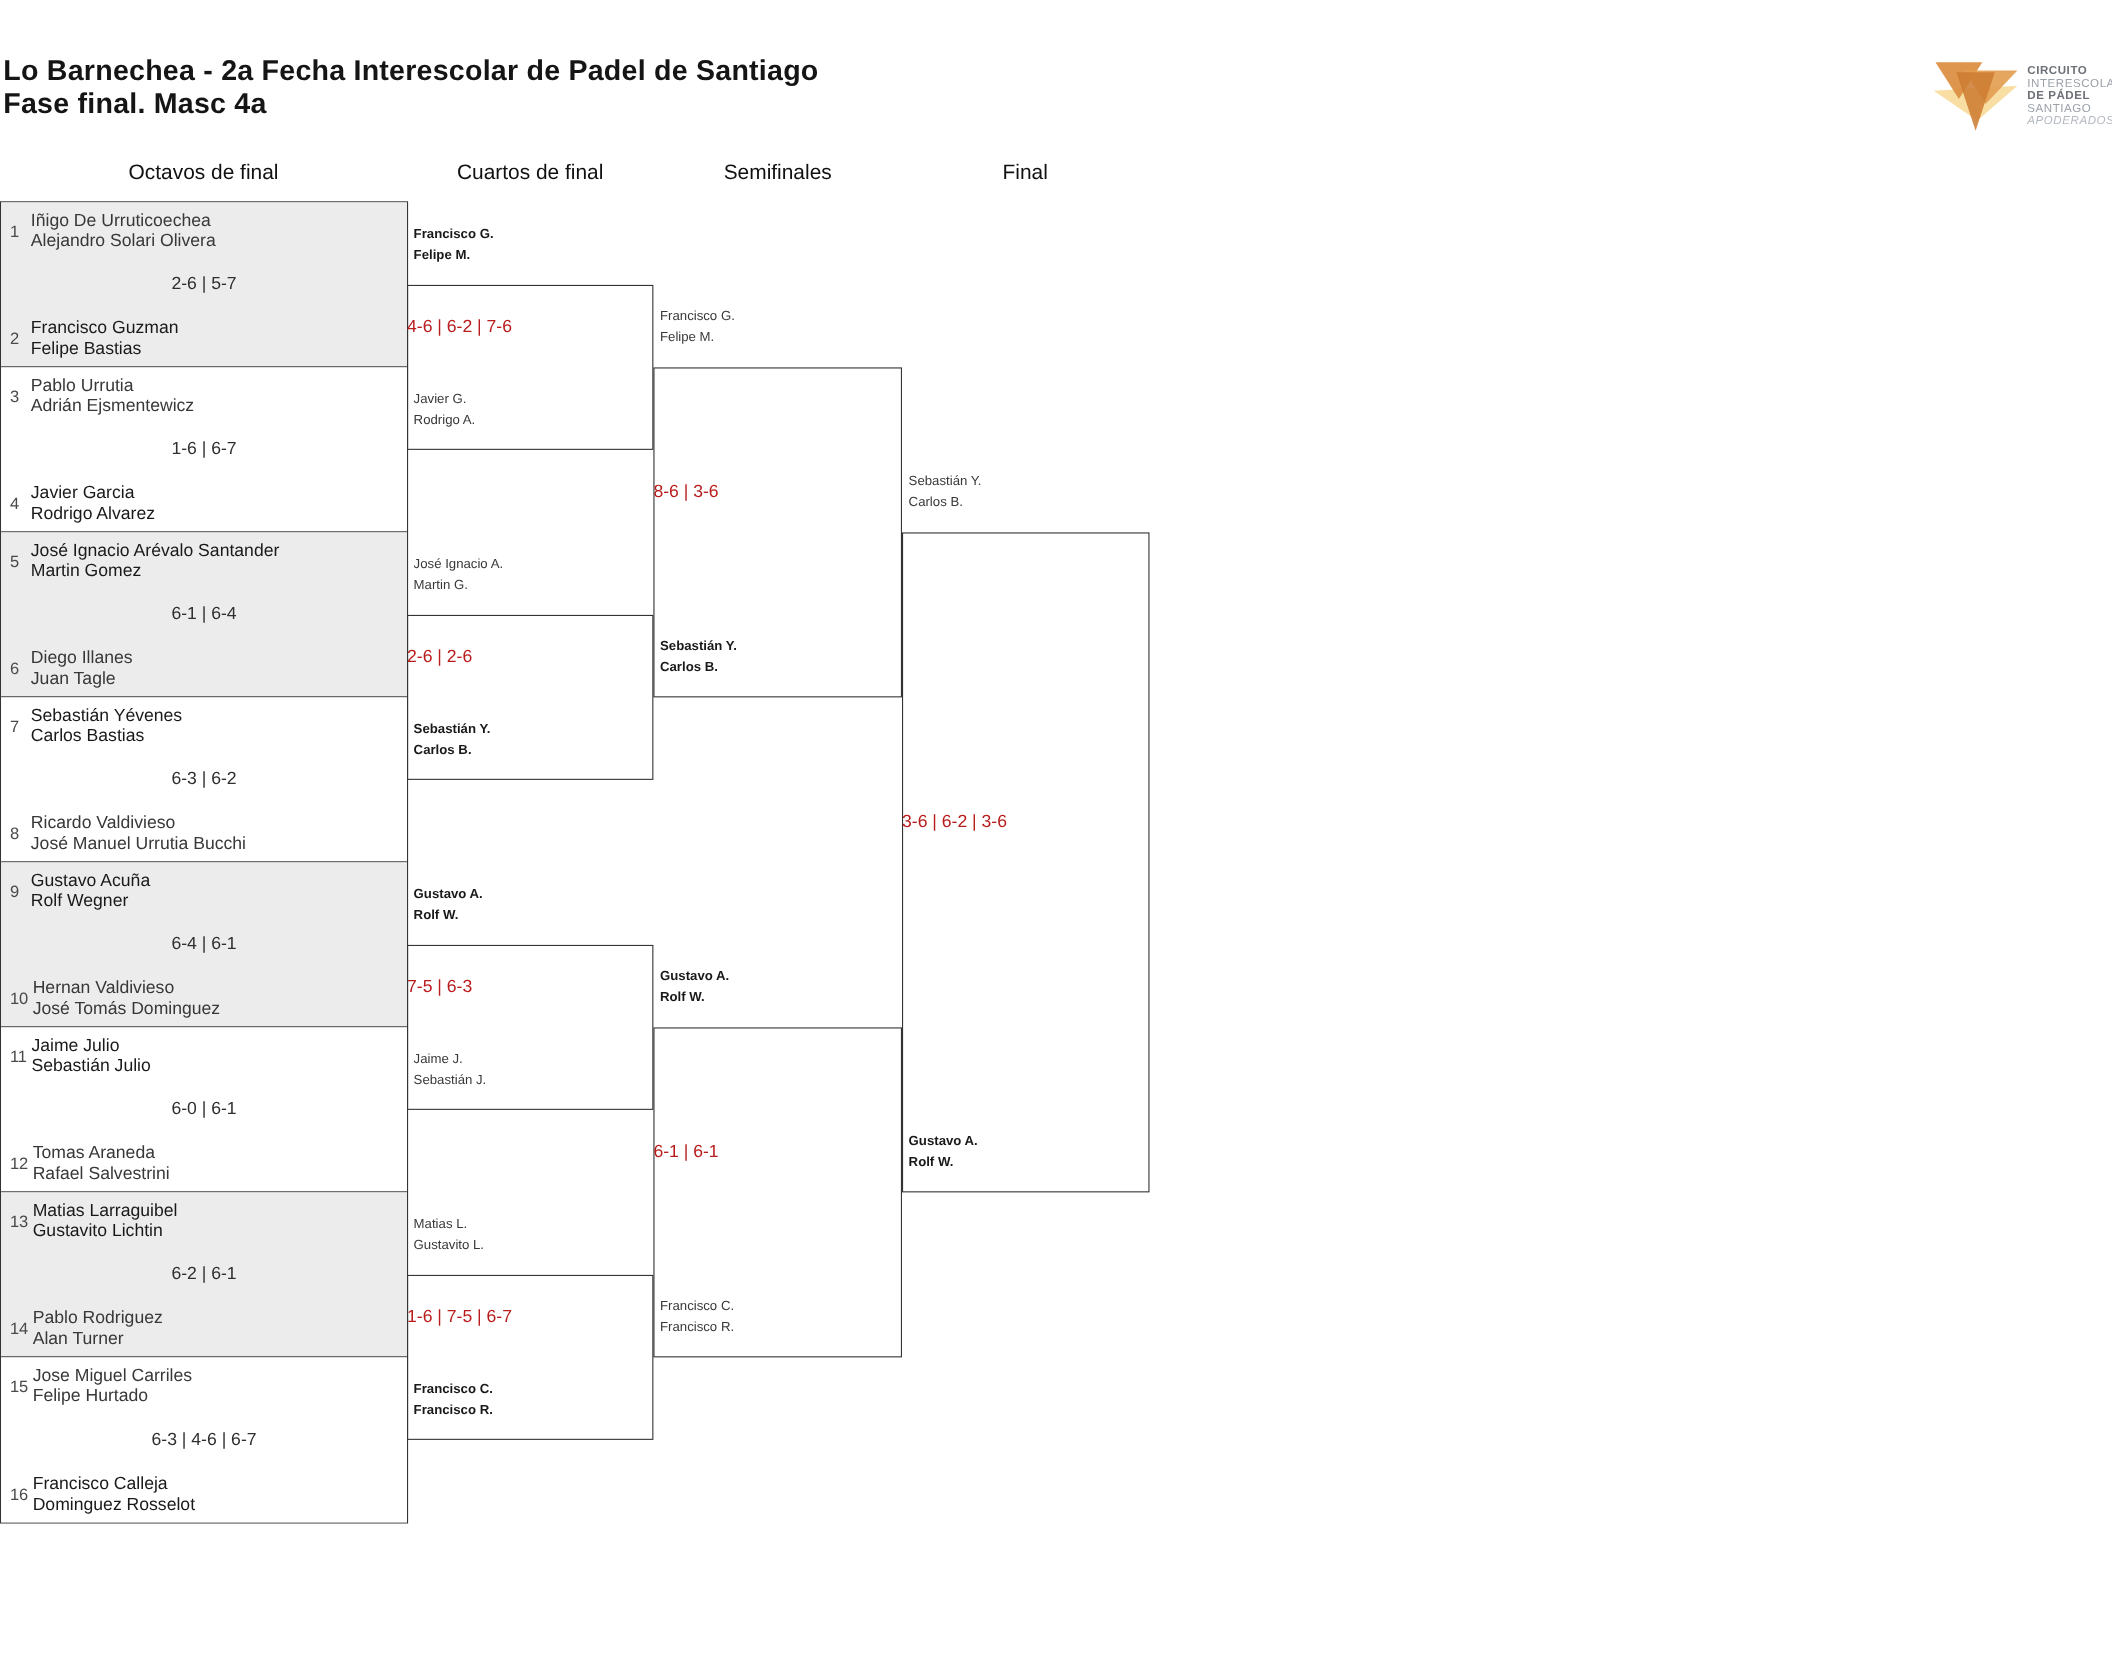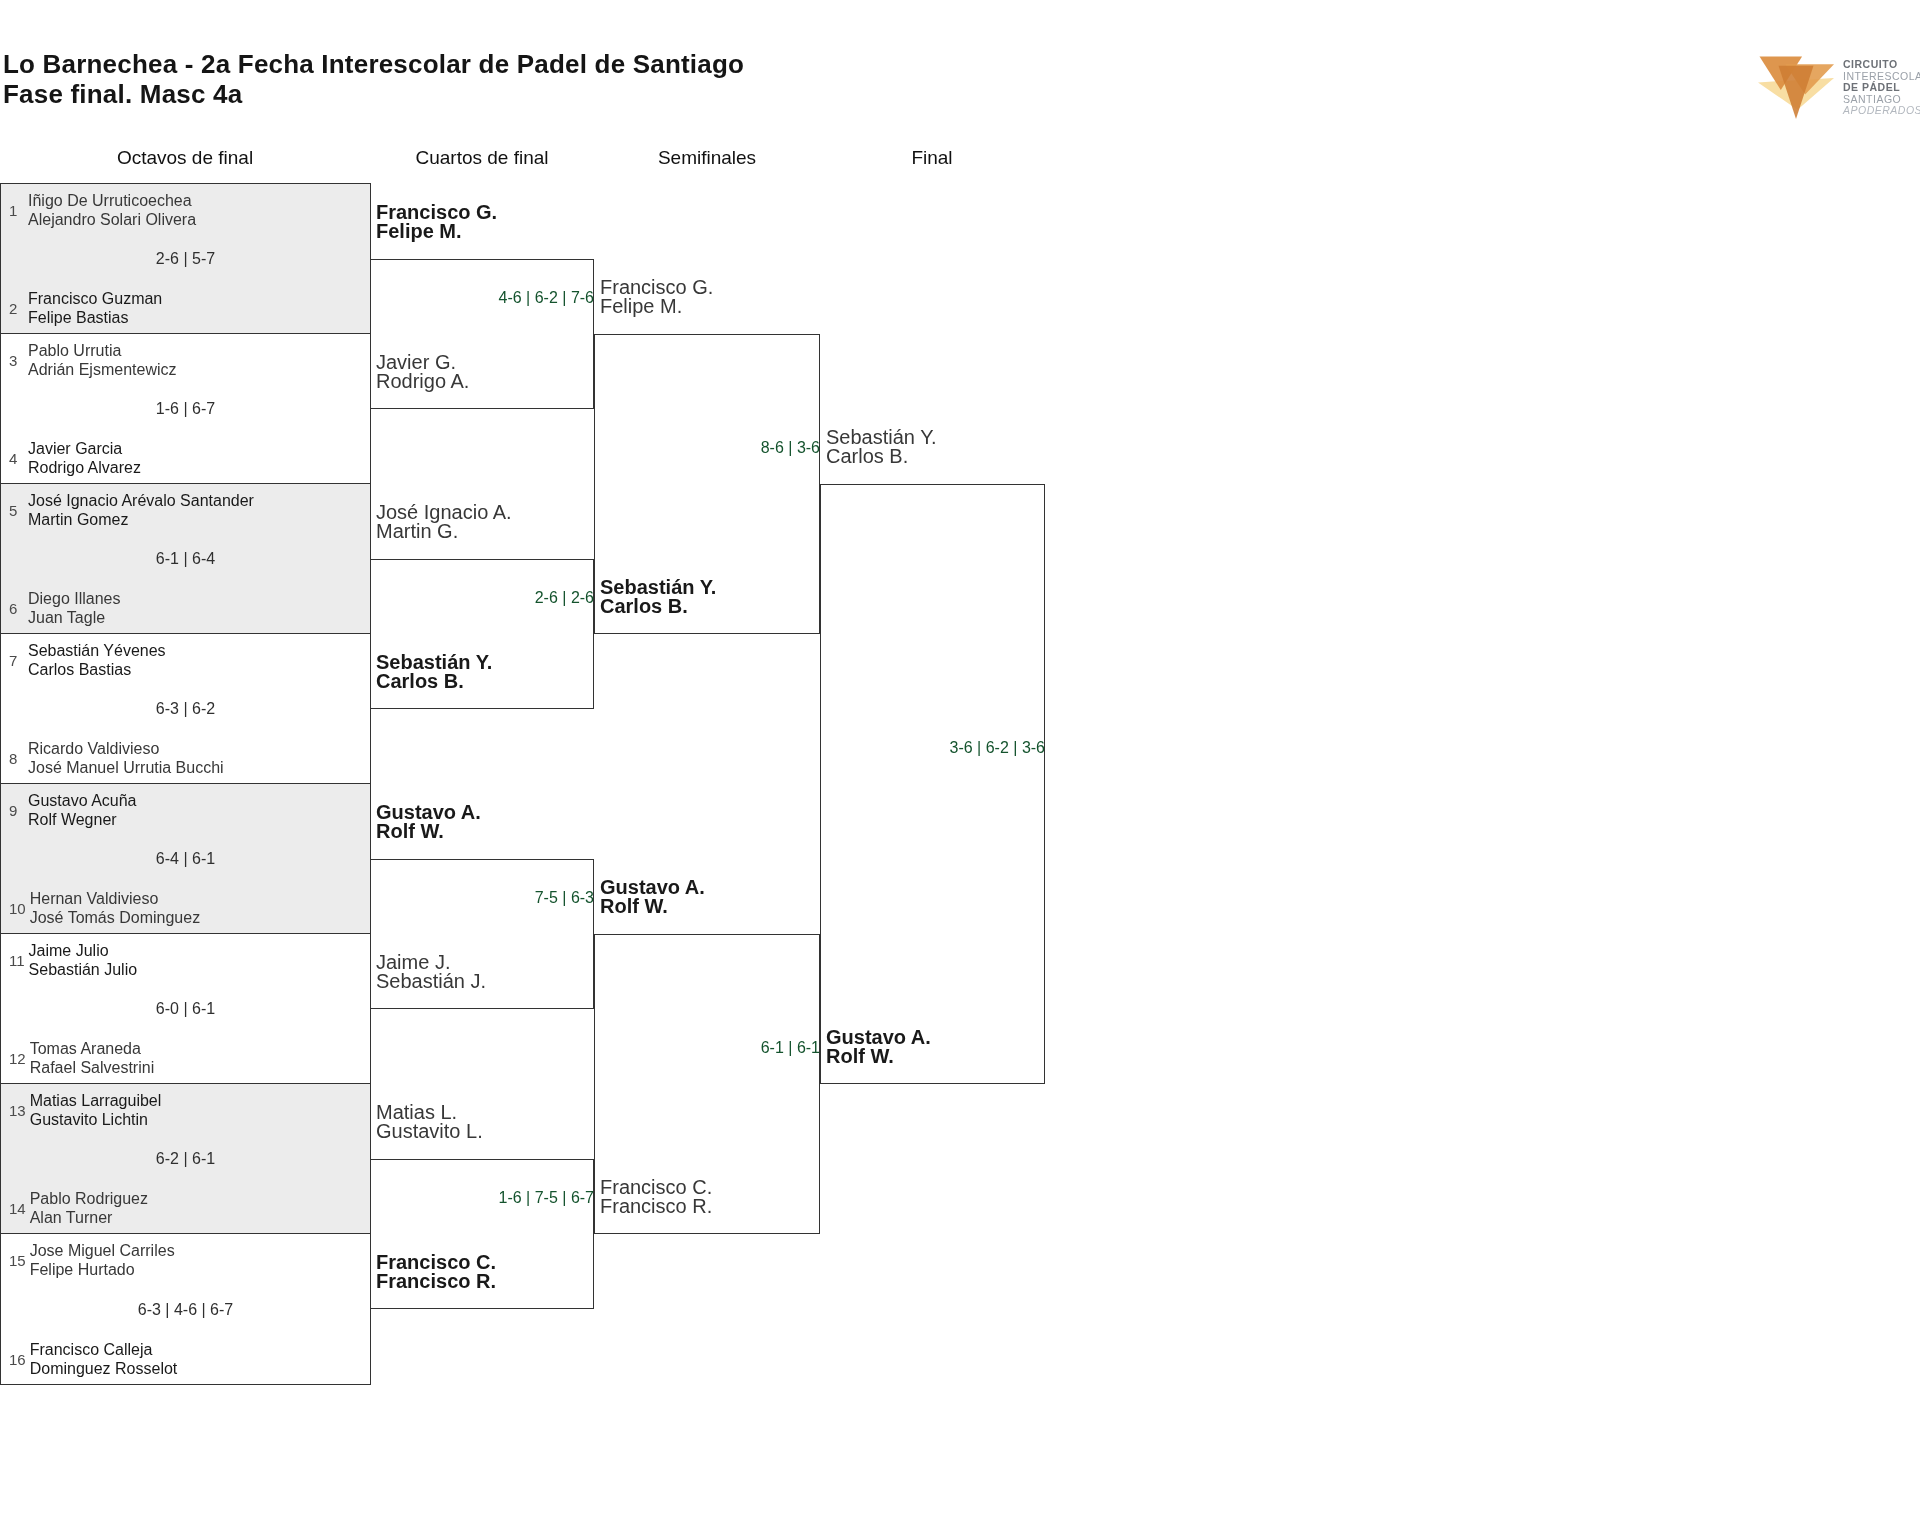--- a/index.html
+++ b/index.html
@@ -25,23 +25,23 @@
         padding:7px 8px 6px 8px;background:#fff;}
   .obox:last-child{border-bottom:none;height:150px;}
   .shade{background:#ececec;}
   .trow{display:flex;align-items:center;gap:4px;}
   .seed{min-width:15px;font-size:15px;color:#4a4a4a;flex:none;}
   .tn{font-size:16px;line-height:19px;color:#383838;}
   .tn.bold{font-weight:400;color:#191919;}
   .oscore{text-align:center;font-size:16px;color:#2f2f2f;}
   
   .rect{position:absolute;border:1px solid #333;box-sizing:border-box;background:transparent;}
-  .adv{position:absolute;font-size:20px;line-height:19px;color:#383838;width:215px;}
+  .adv{position:absolute;font-size:12px;line-height:19px;color:#383838;width:215px;}
   .adv.bold{font-weight:700;color:#191919;}
-  .rscore{position:absolute;text-align:right;font-size:16px;line-height:19px;color:#14532d;}
+  .rscore{position:absolute;text-align:left;font-size:16px;line-height:19px;color:#b91c1c;}
 </style>
 </head>
 <body>
 
 <div class="page">
 
   <div class="titleblock">
     <div>Lo Barnechea - 2a Fecha Interescolar de Padel de Santiago</div>
     <div>Fase final. Masc 4a</div>
   </div>

